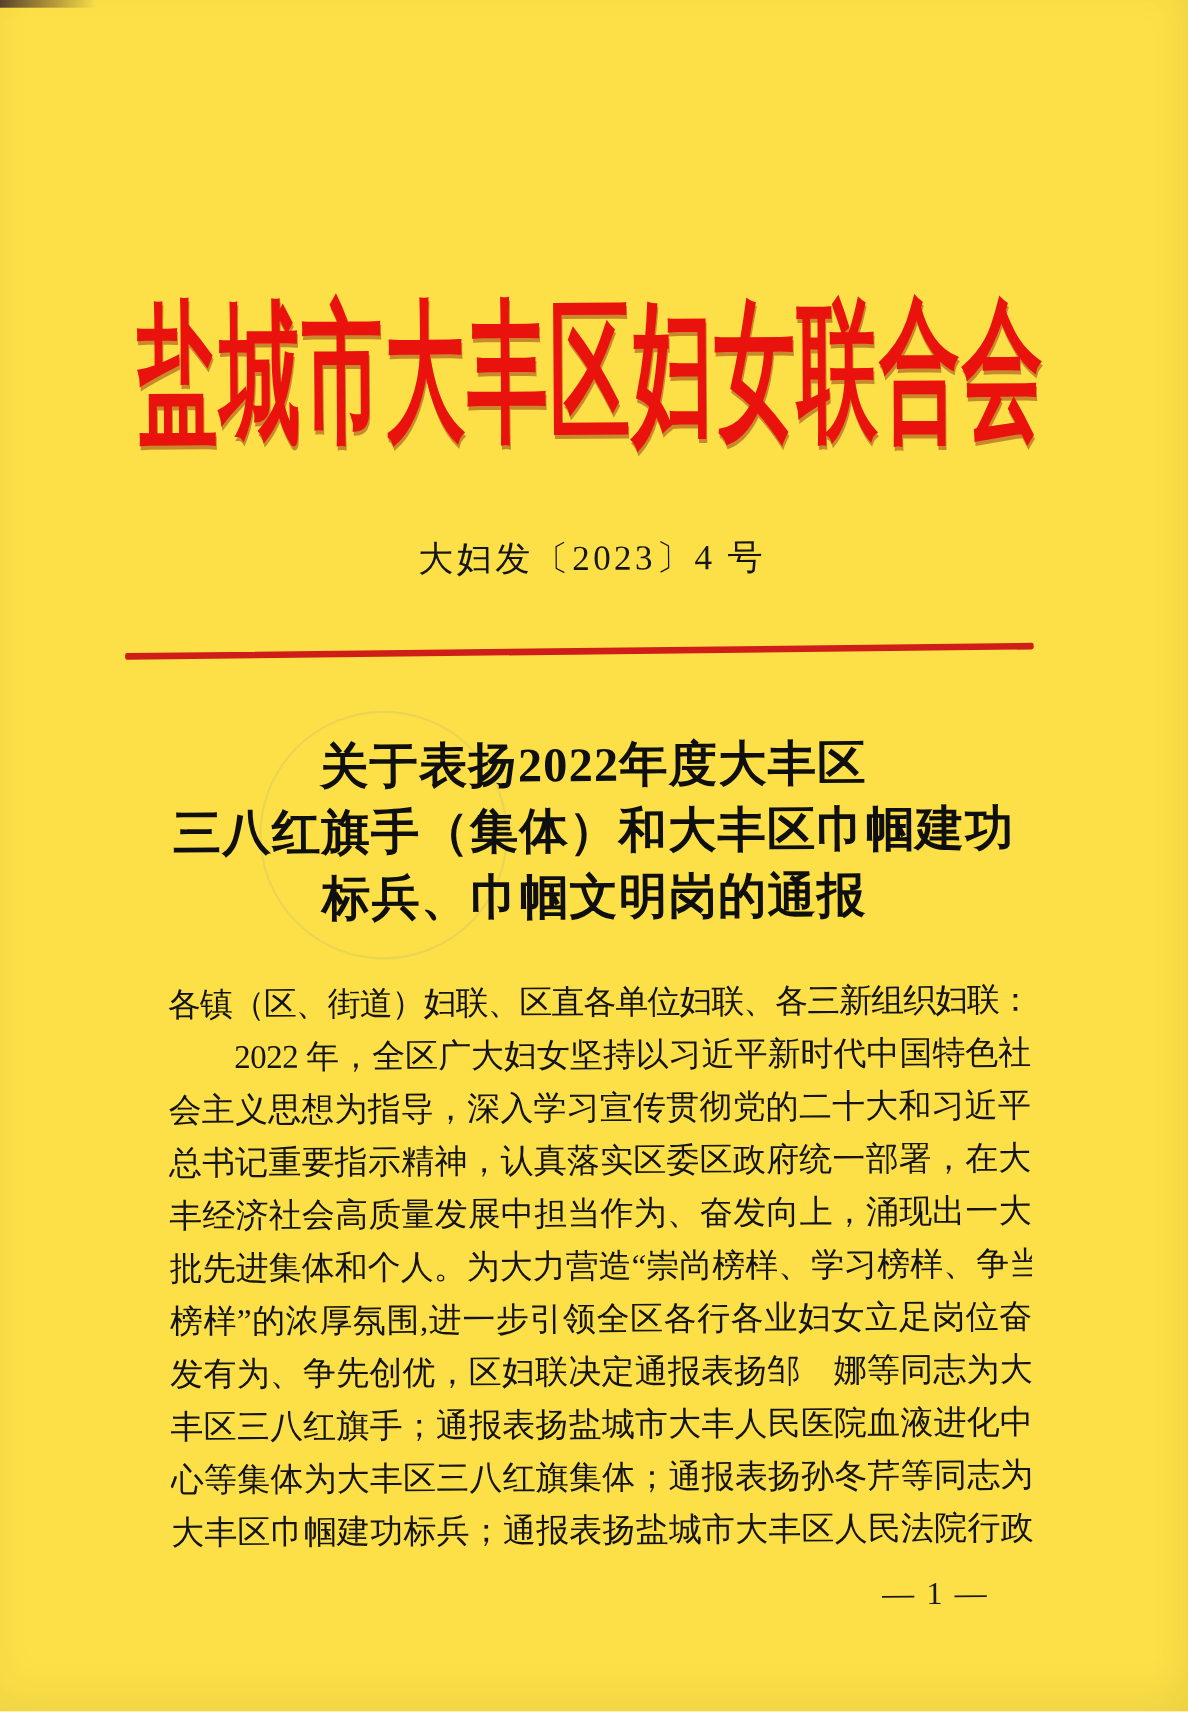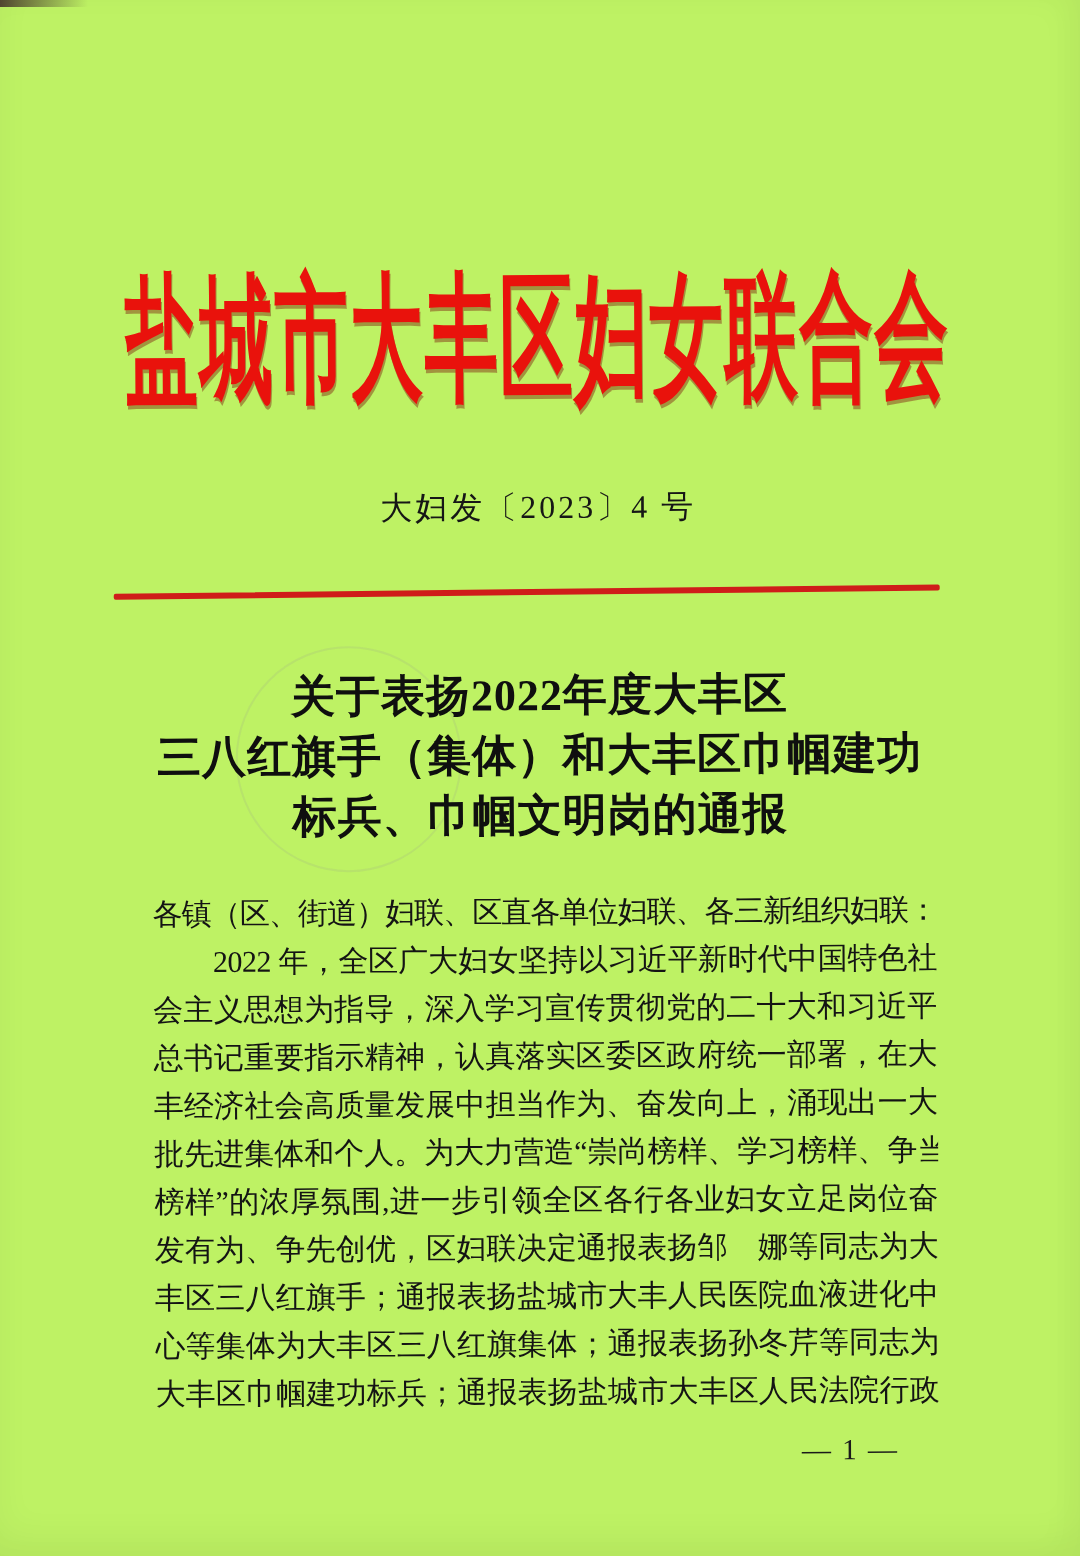--- a/index.html
+++ b/index.html
@@ -4,21 +4,21 @@
 <style>
   html, body {
     margin: 0;
     padding: 0;
     background: #ffffff;
   }
   .page {
     position: relative;
     width: 1080px;
     height: 1556px;
-    background: #bef264;
+    background: #fde047;
     overflow: hidden;
     font-family: "Liberation Serif", "DejaVu Serif", serif;
     color: var(--ink, #1f1f1f);
   }
   
   .page::after {
     content: "";
     position: absolute;
     inset: 0;
     pointer-events: none;

